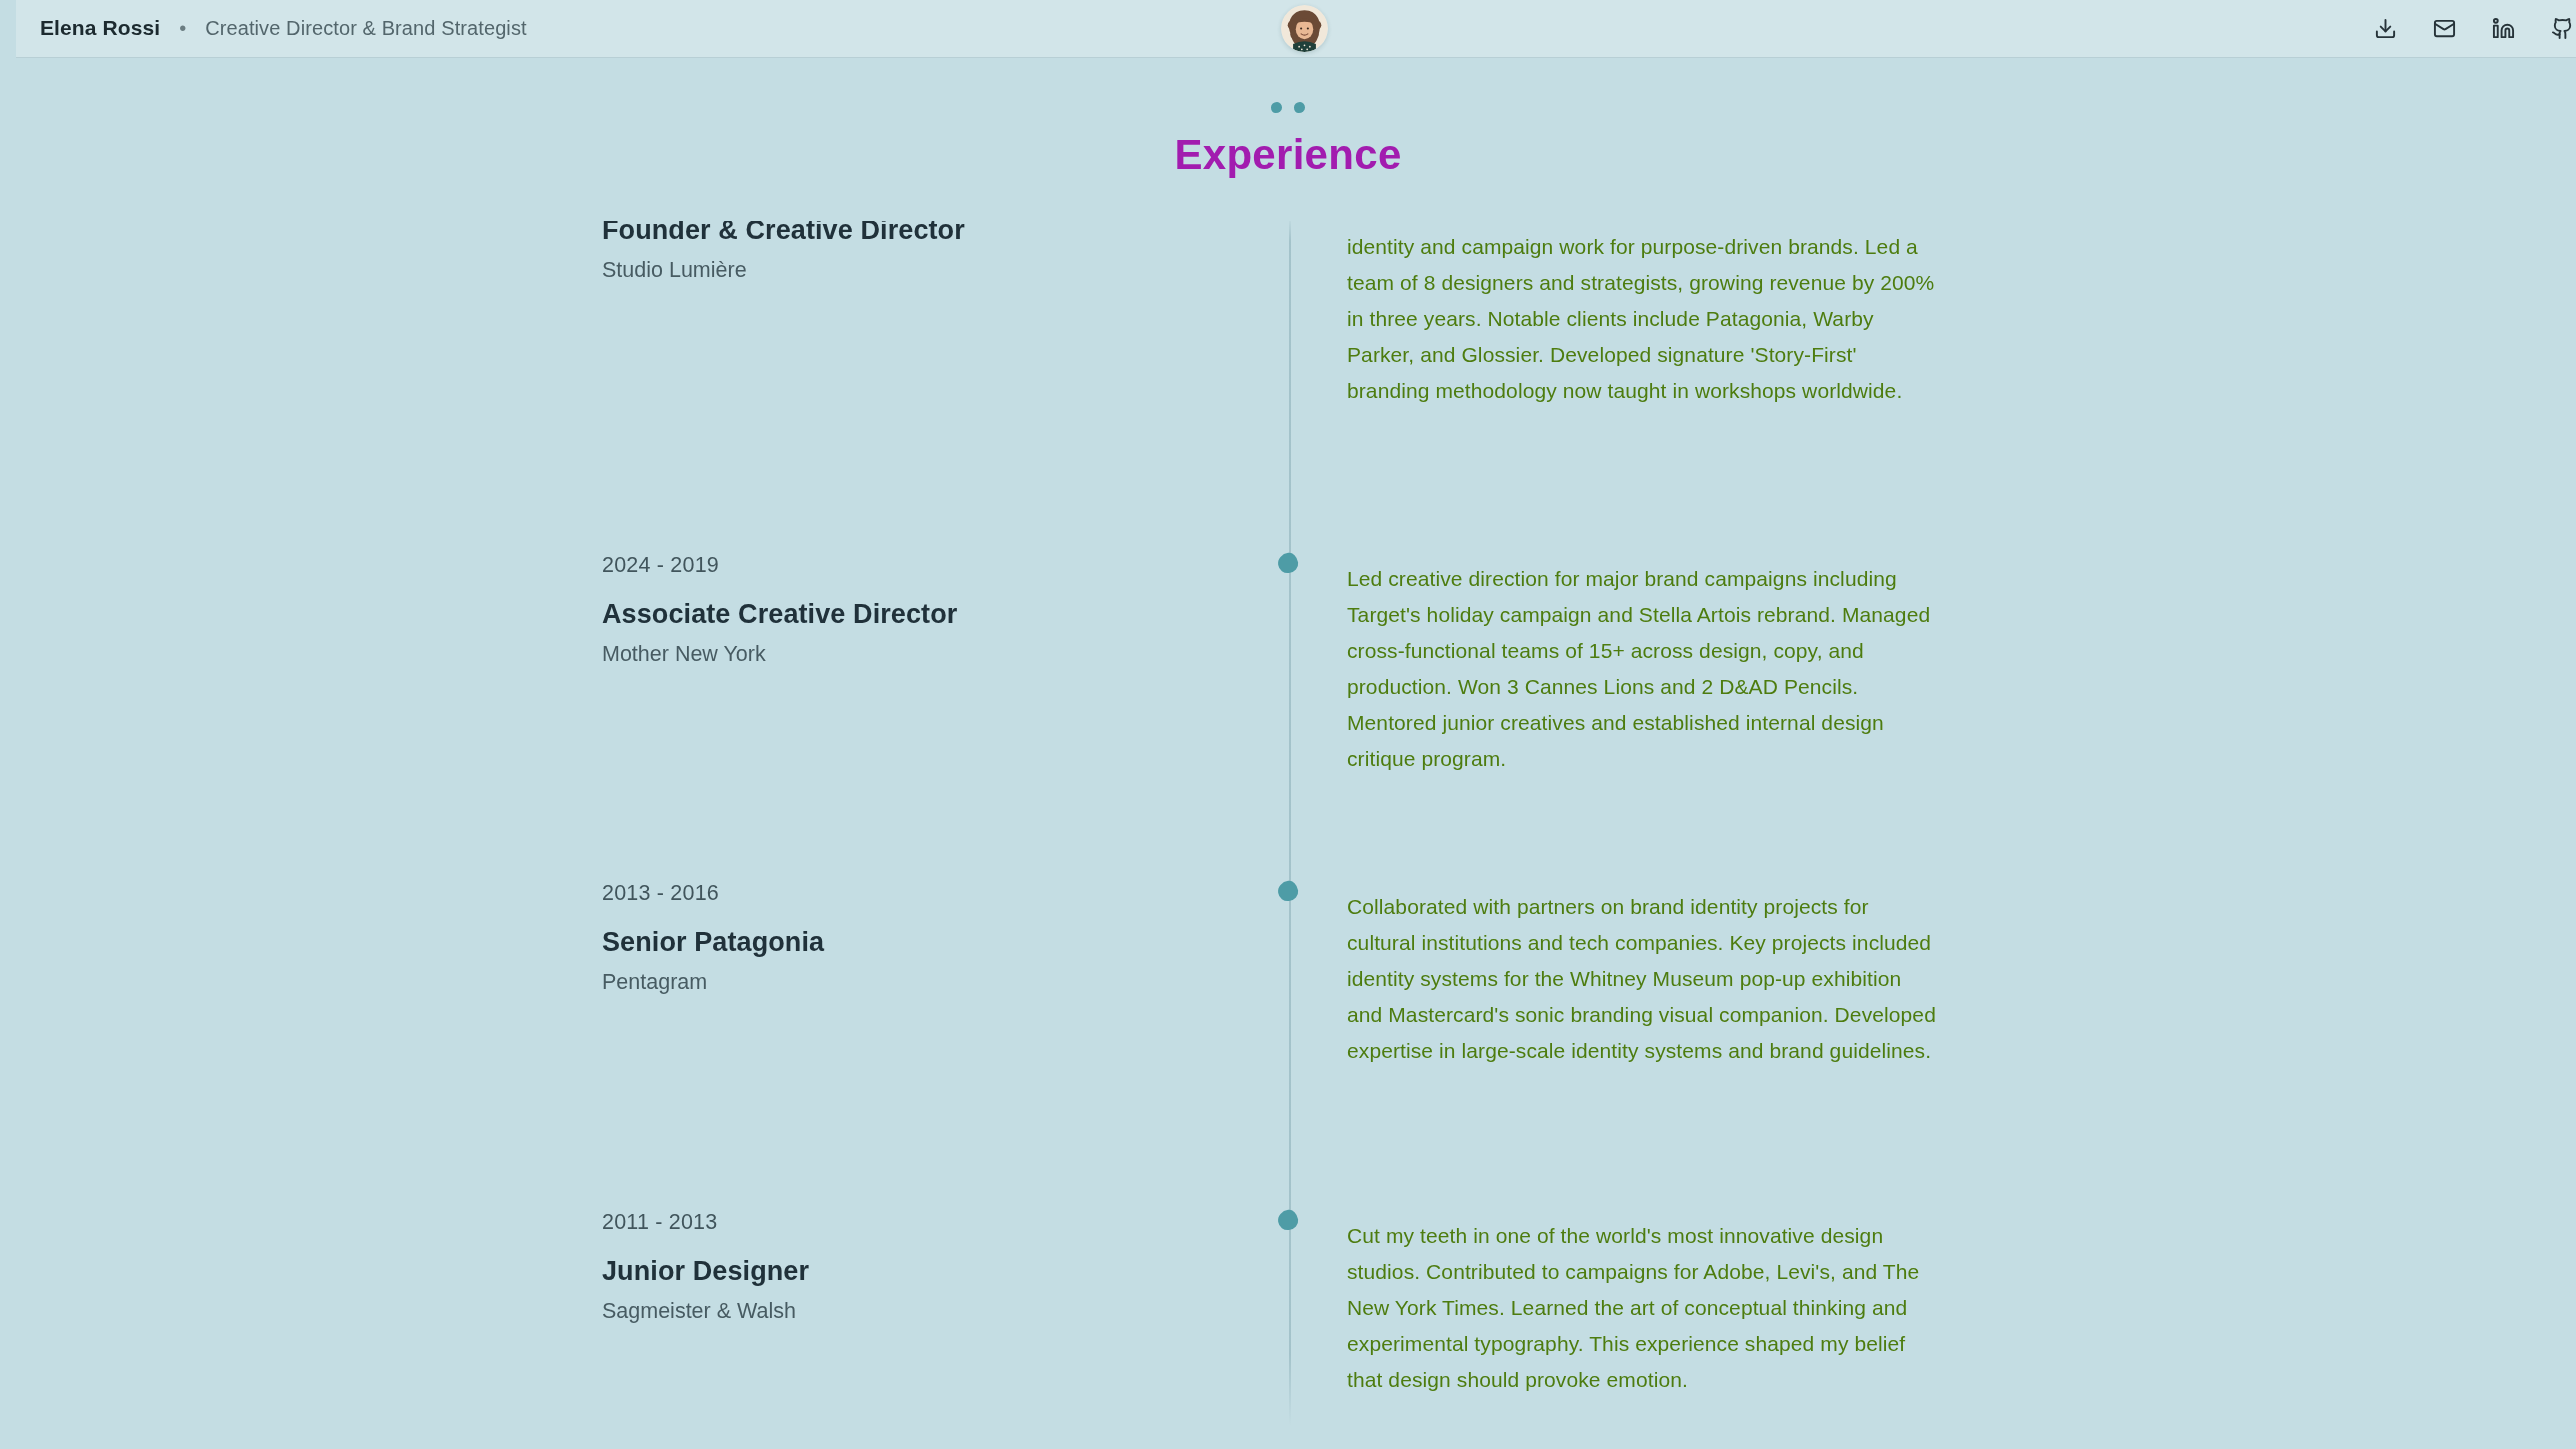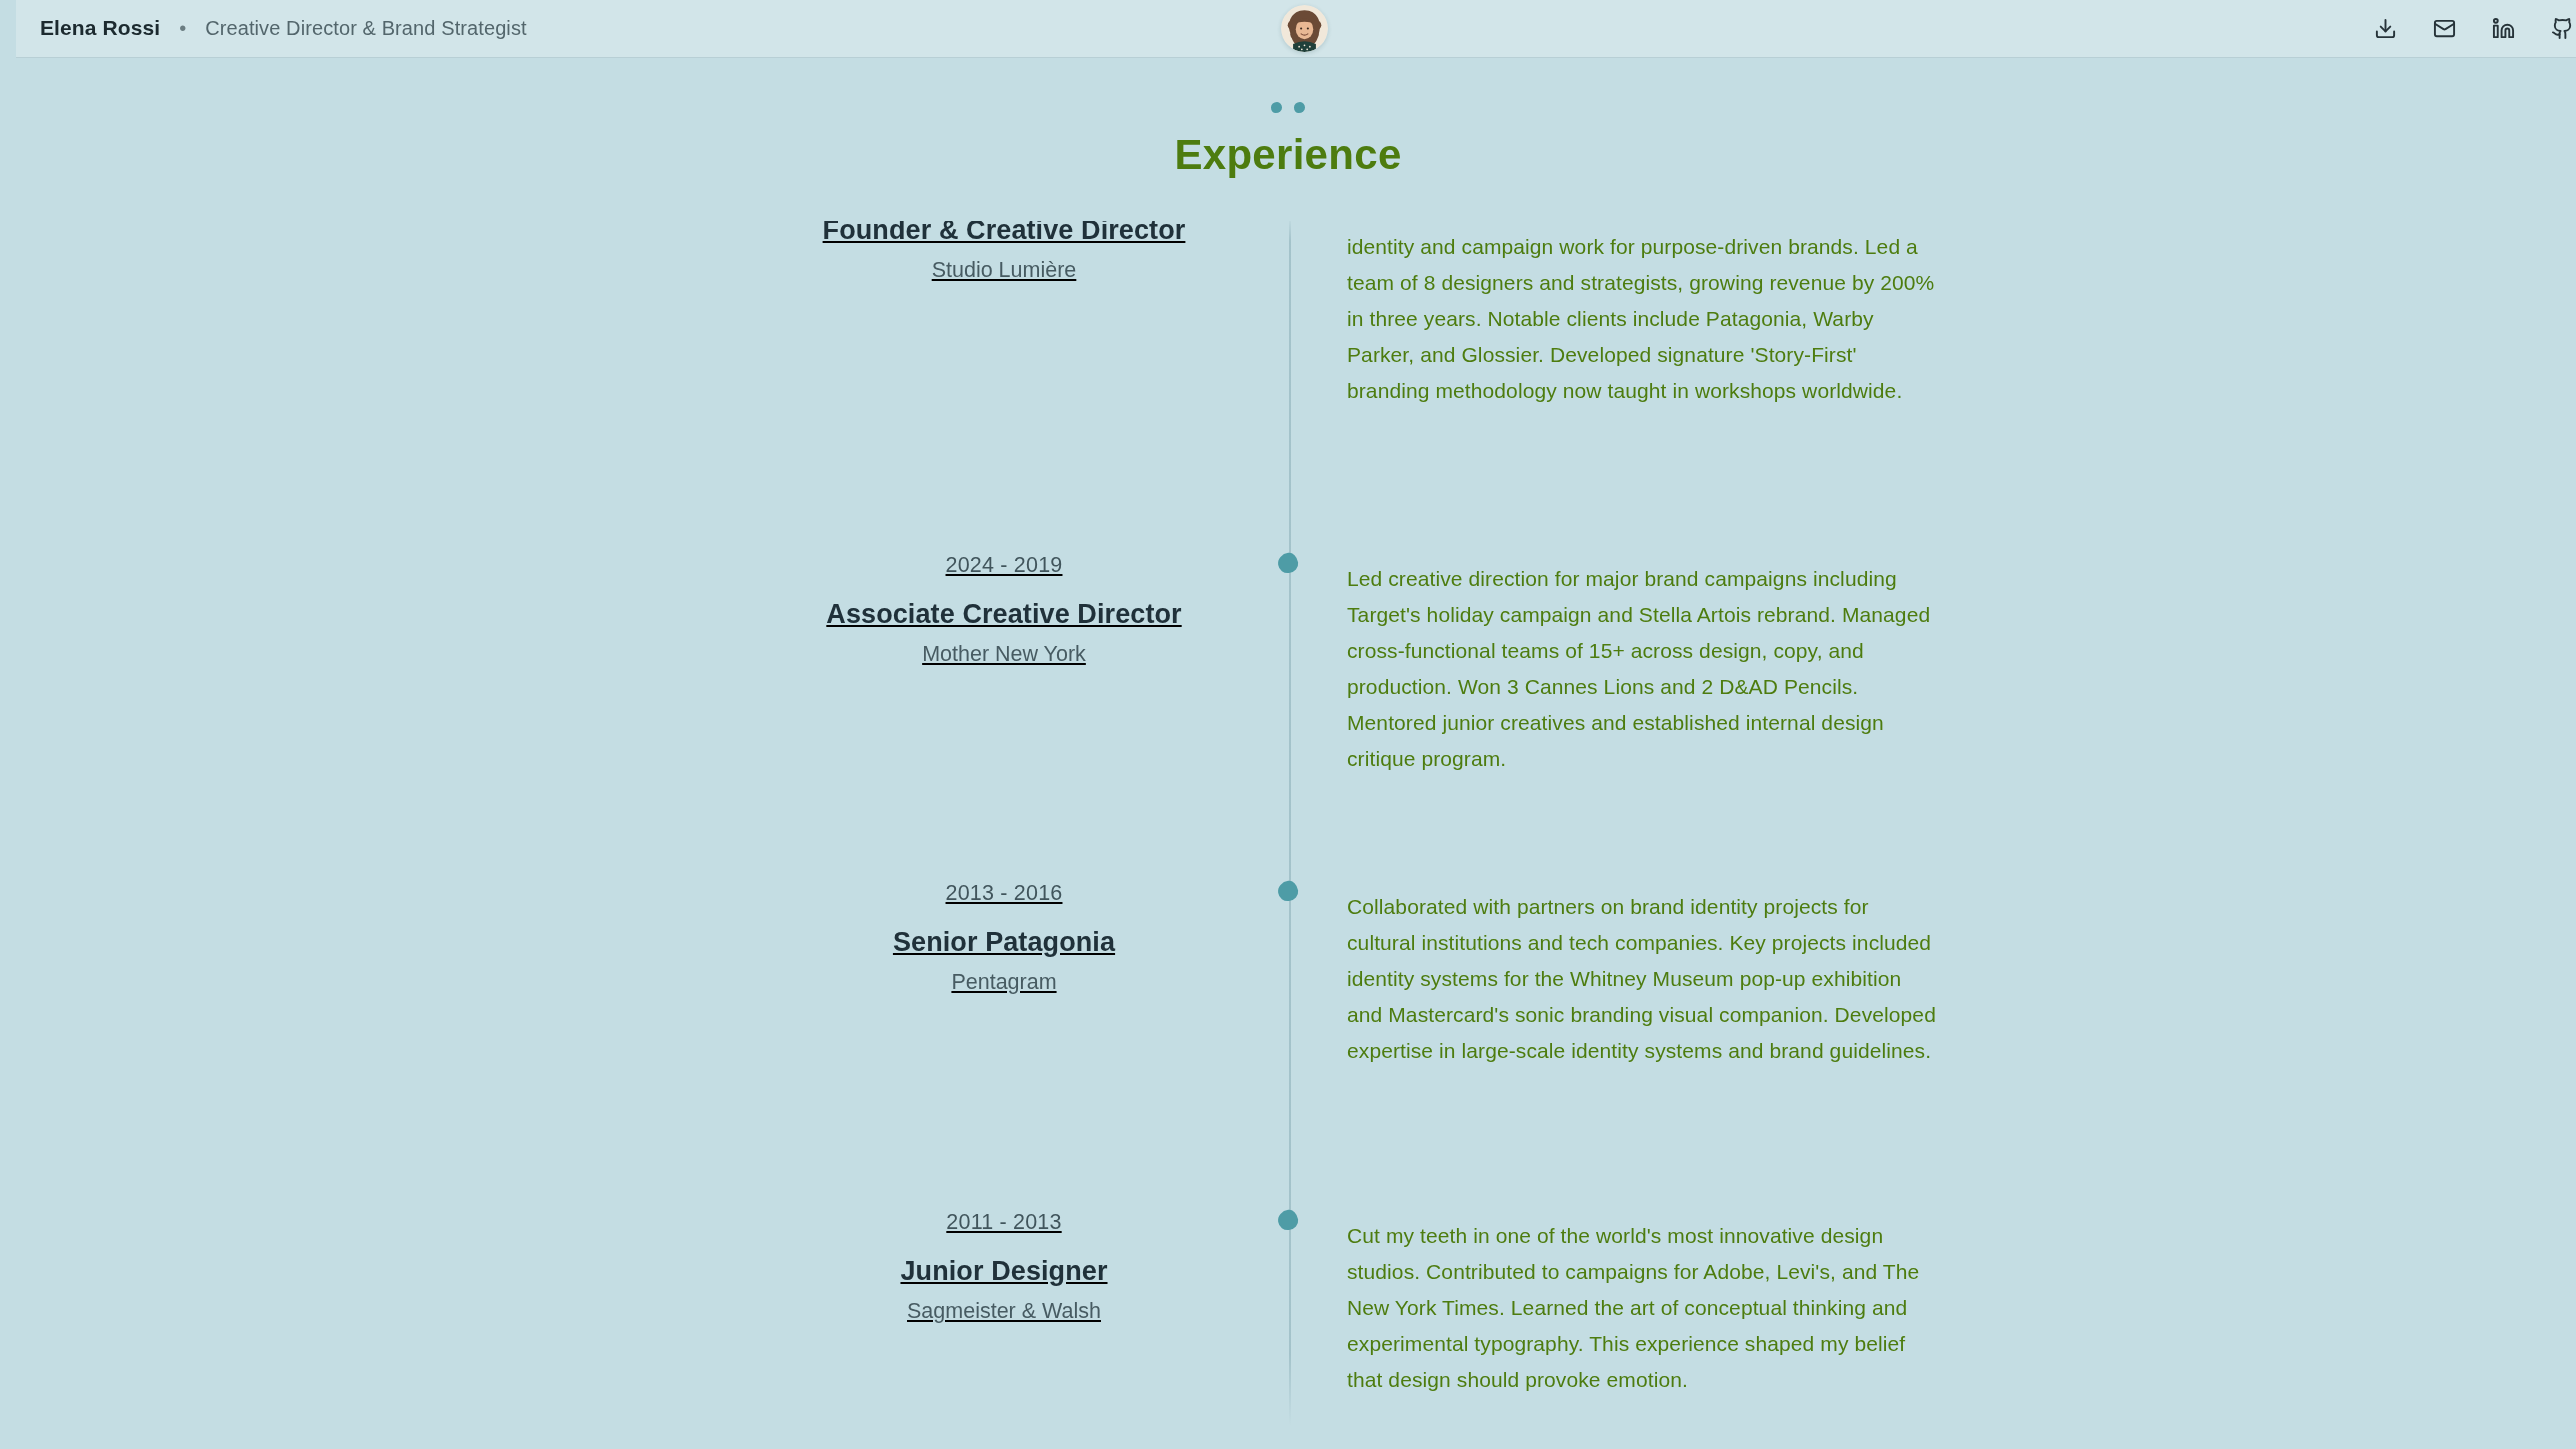--- a/index.html
+++ b/index.html
@@ -51,42 +51,42 @@
     position: absolute; top: 102px; left: 0; width: 2576px;
     display: flex; justify-content: center; gap: 12px;
   }
   .section-dot {
     width: 10.7px; height: 10.7px; background: #4e9ca6; cursor: pointer;
     border-radius: 55% 45% 58% 42% / 50% 52% 48% 50%;
   }
   .section-title {
     position: absolute; top: 131px; left: 0; width: 2576px;
     text-align: center;
-    font-size: 42px; font-weight: 700; color: #4d7c0f; letter-spacing: 0.3px;
+    font-size: 42px; font-weight: 700; color: #a21caf; letter-spacing: 0.3px;
   }
 
   
   .timeline-viewport {
     position: absolute; top: 221px; left: 0; width: 2576px; height: 1228px;
     overflow: hidden;
   }
   .timeline-line {
     position: absolute; left: 1289px; top: 0; width: 2px; height: 1205px;
     background: linear-gradient(to bottom,
       rgba(158,190,198,0.15), rgba(158,190,198,0.85) 20px,
       rgba(158,190,198,0.85) 94%, rgba(158,190,198,0));
   }
   .entry { position: absolute; left: 0; width: 2576px; }
   .entry-1 { top: -26px; }
   .entry-2 { top: 331px; }
   .entry-3 { top: 659px; }
   .entry-4 { top: 988px; }
 
   .e-left {
-    position: absolute; right: 1270px; top: 0; width: 604px; text-align: center; text-decoration: underline;
+    position: absolute; right: 1370px; top: 0; width: 604px; text-align: left;
   }
   .e-date    { font-size: 21.5px; line-height: 27px; color: #41555c; letter-spacing: 0.2px; }
   .e-title   { margin-top: 19px; font-size: 27px; line-height: 32px; font-weight: 700; color: #20313a; letter-spacing: 0.1px; }
   .e-company { margin-top: 11px; font-size: 21.5px; line-height: 27px; color: #475b62; }
 
   .e-dot {
     position: absolute; left: 1278px; top: 1.3px; width: 20px; height: 19.5px;
     background: #4e9ca6;
     border-radius: 58% 42% 52% 48% / 52% 55% 45% 48%;
     transform: rotate(-8deg);

